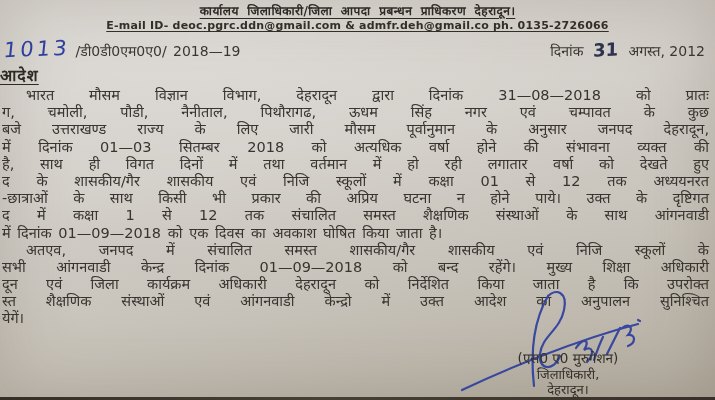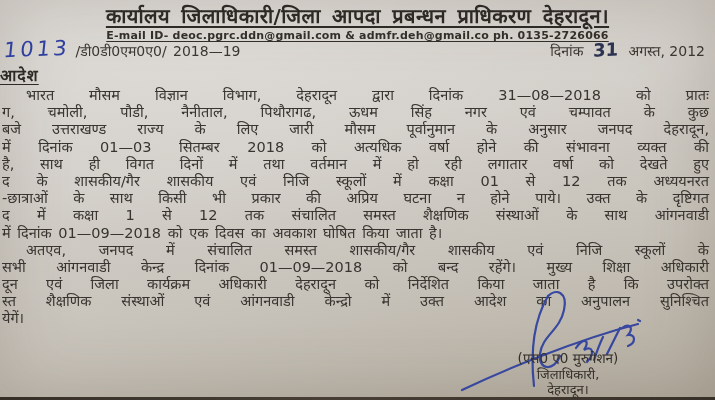--- a/index.html
+++ b/index.html
@@ -8,21 +8,21 @@
     font-family:"DejaVu Sans","Liberation Sans",sans-serif;
     background:
       radial-gradient(120% 90% at 30% 10%, rgba(255,255,255,.18), rgba(0,0,0,0) 60%),
       linear-gradient(168deg,#d9d6d1 0%,#d2cec8 38%,#c6c1b8 68%,#b2ab9e 100%);
     box-shadow:inset 0 0 70px rgba(90,78,58,.22);
   }
   .photo-edge{position:absolute;left:0;right:0;bottom:0;height:3px;
     background:linear-gradient(90deg,#262019,#3b332a 45%,#2b241d);opacity:.9;}
   
   .hdr{position:absolute;top:2px;left:0;width:100%;text-align:center;}
-  .office{font-size:20px;font-weight:bold;color:#2d2a25;
+  .office{font-size:12px;font-weight:bold;color:#2d2a25;
     text-decoration:underline;text-underline-offset:3px;
     letter-spacing:.4px;word-spacing:4px;}
   .email{font-size:11px;font-weight:bold;color:#322f29;margin-top:0;
     text-decoration:underline;text-underline-offset:2px;letter-spacing:.2px;}
   
   .refrow{position:absolute;top:37px;left:4px;right:10px;
     display:flex;justify-content:space-between;align-items:baseline;}
   .refleft,.refright{display:flex;align-items:baseline;gap:6px;}
   .hand-num{font-size:21px;color:#2e3f9f;transform:skewX(-8deg) rotate(-2deg);
     letter-spacing:3px;display:inline-block;}

